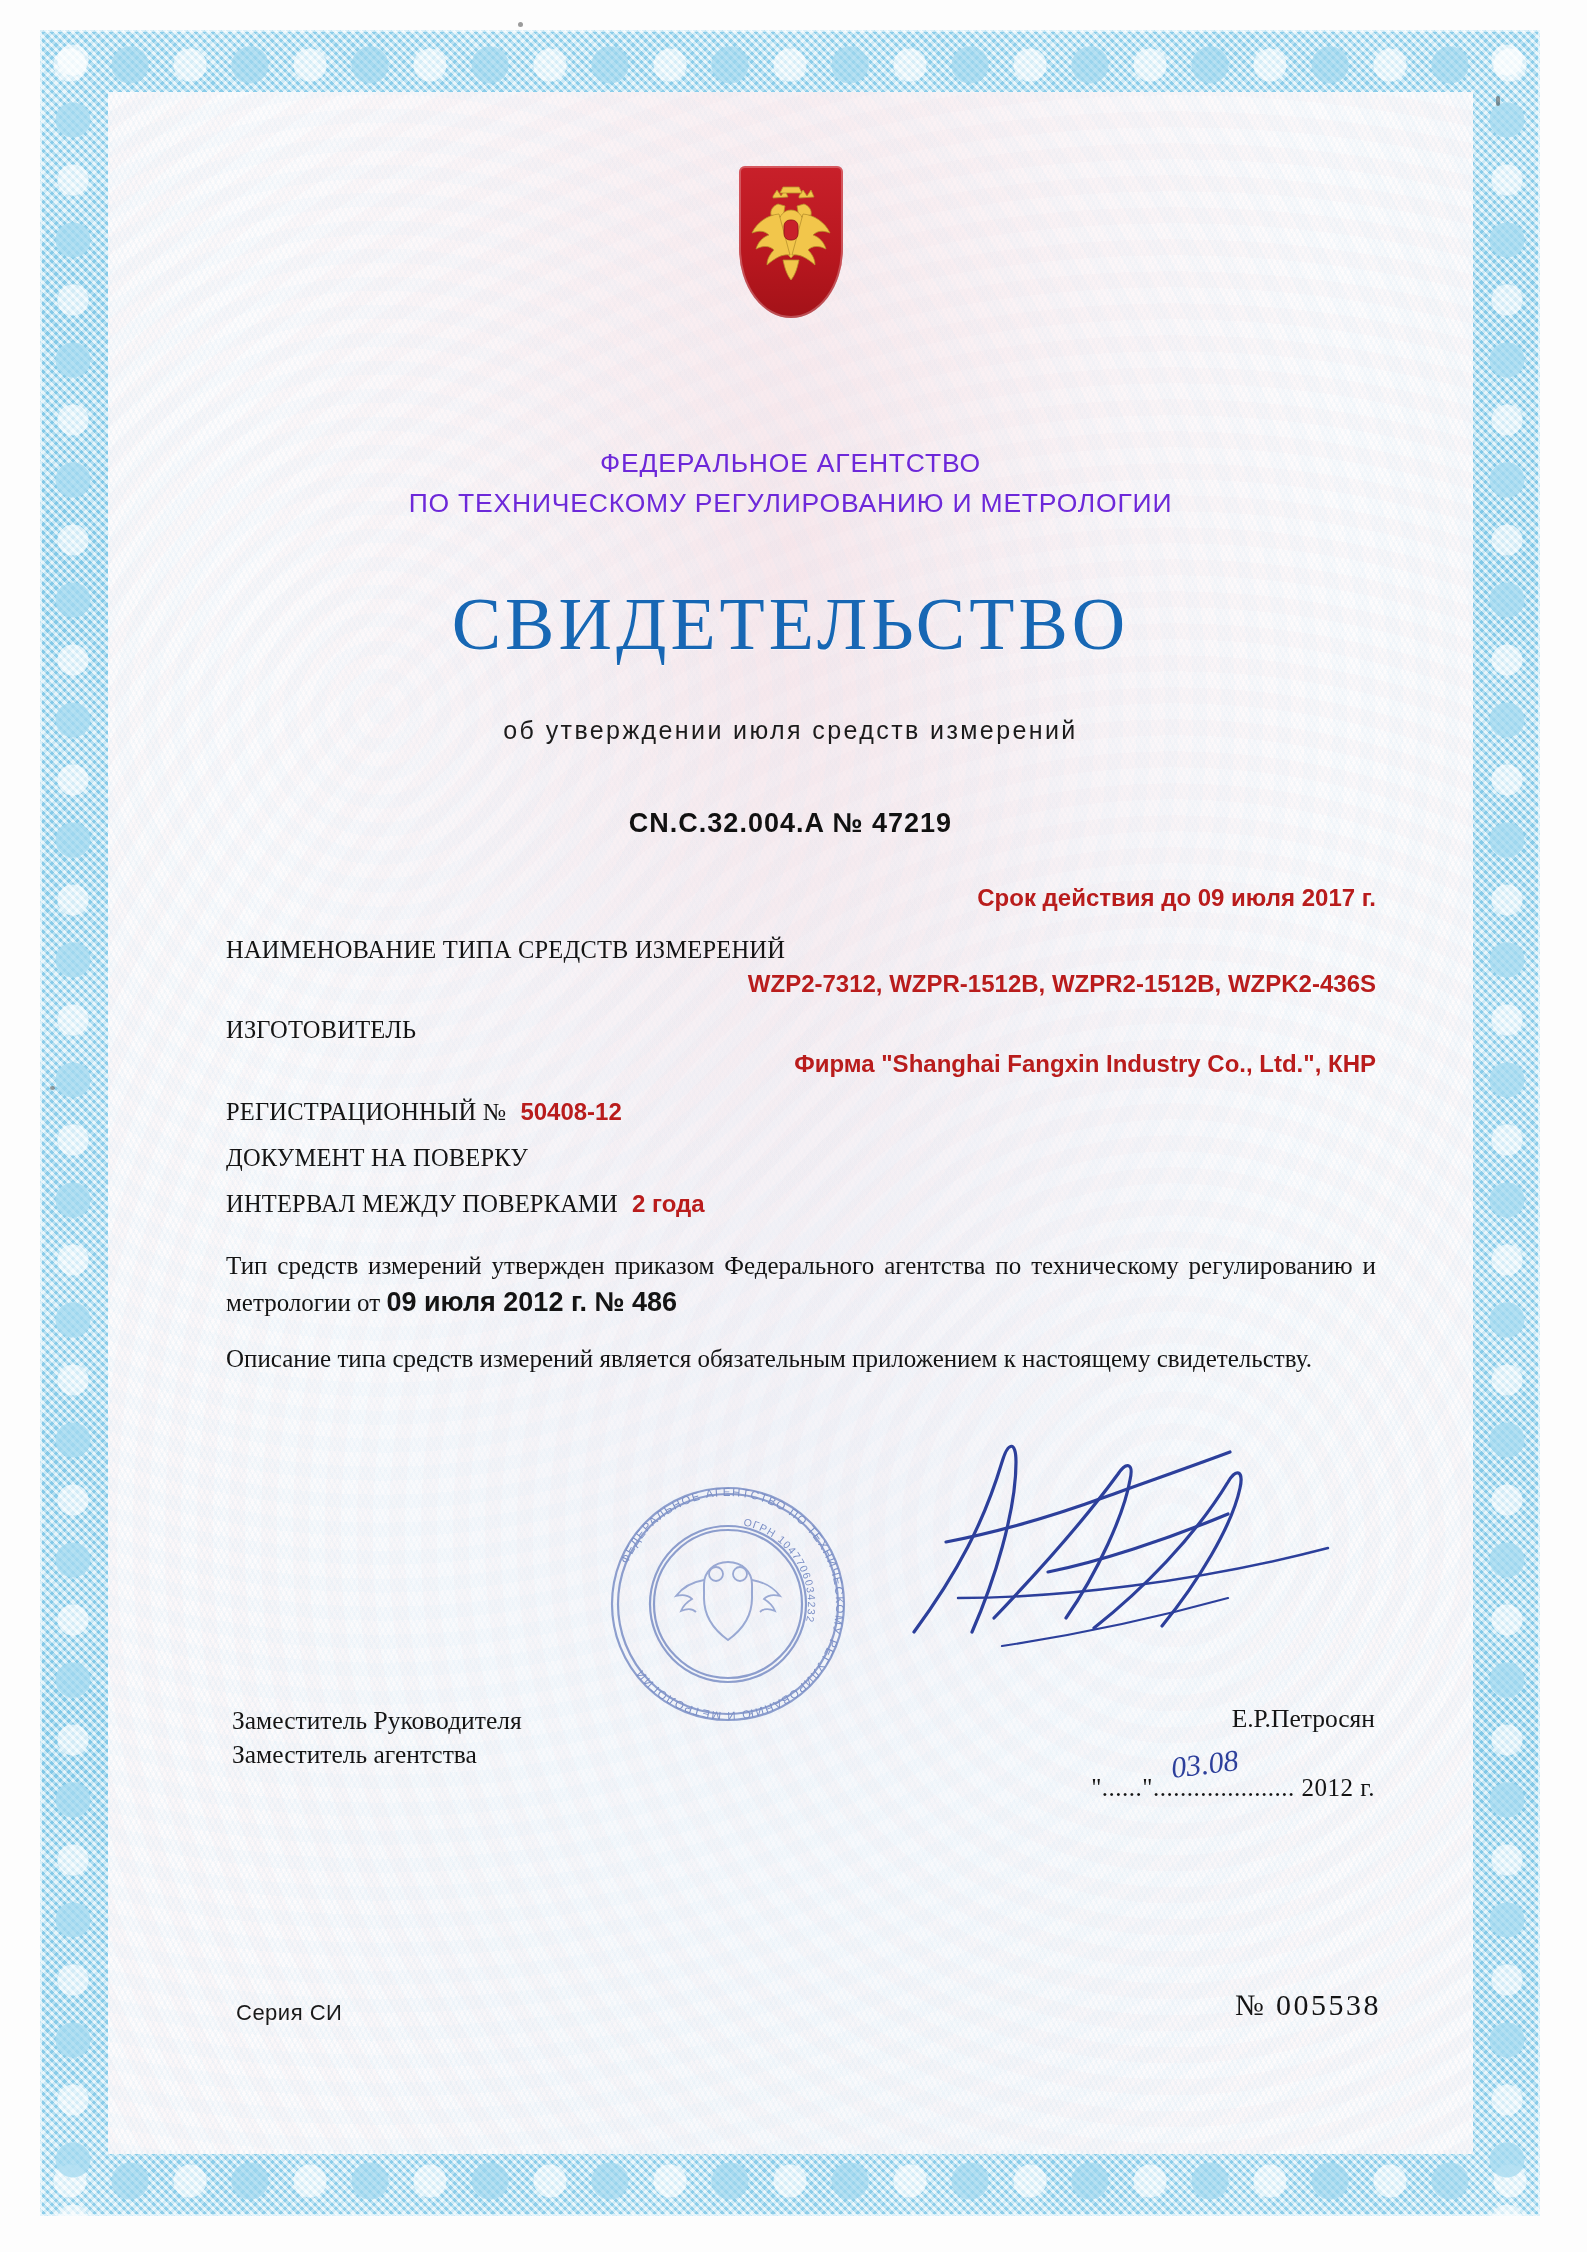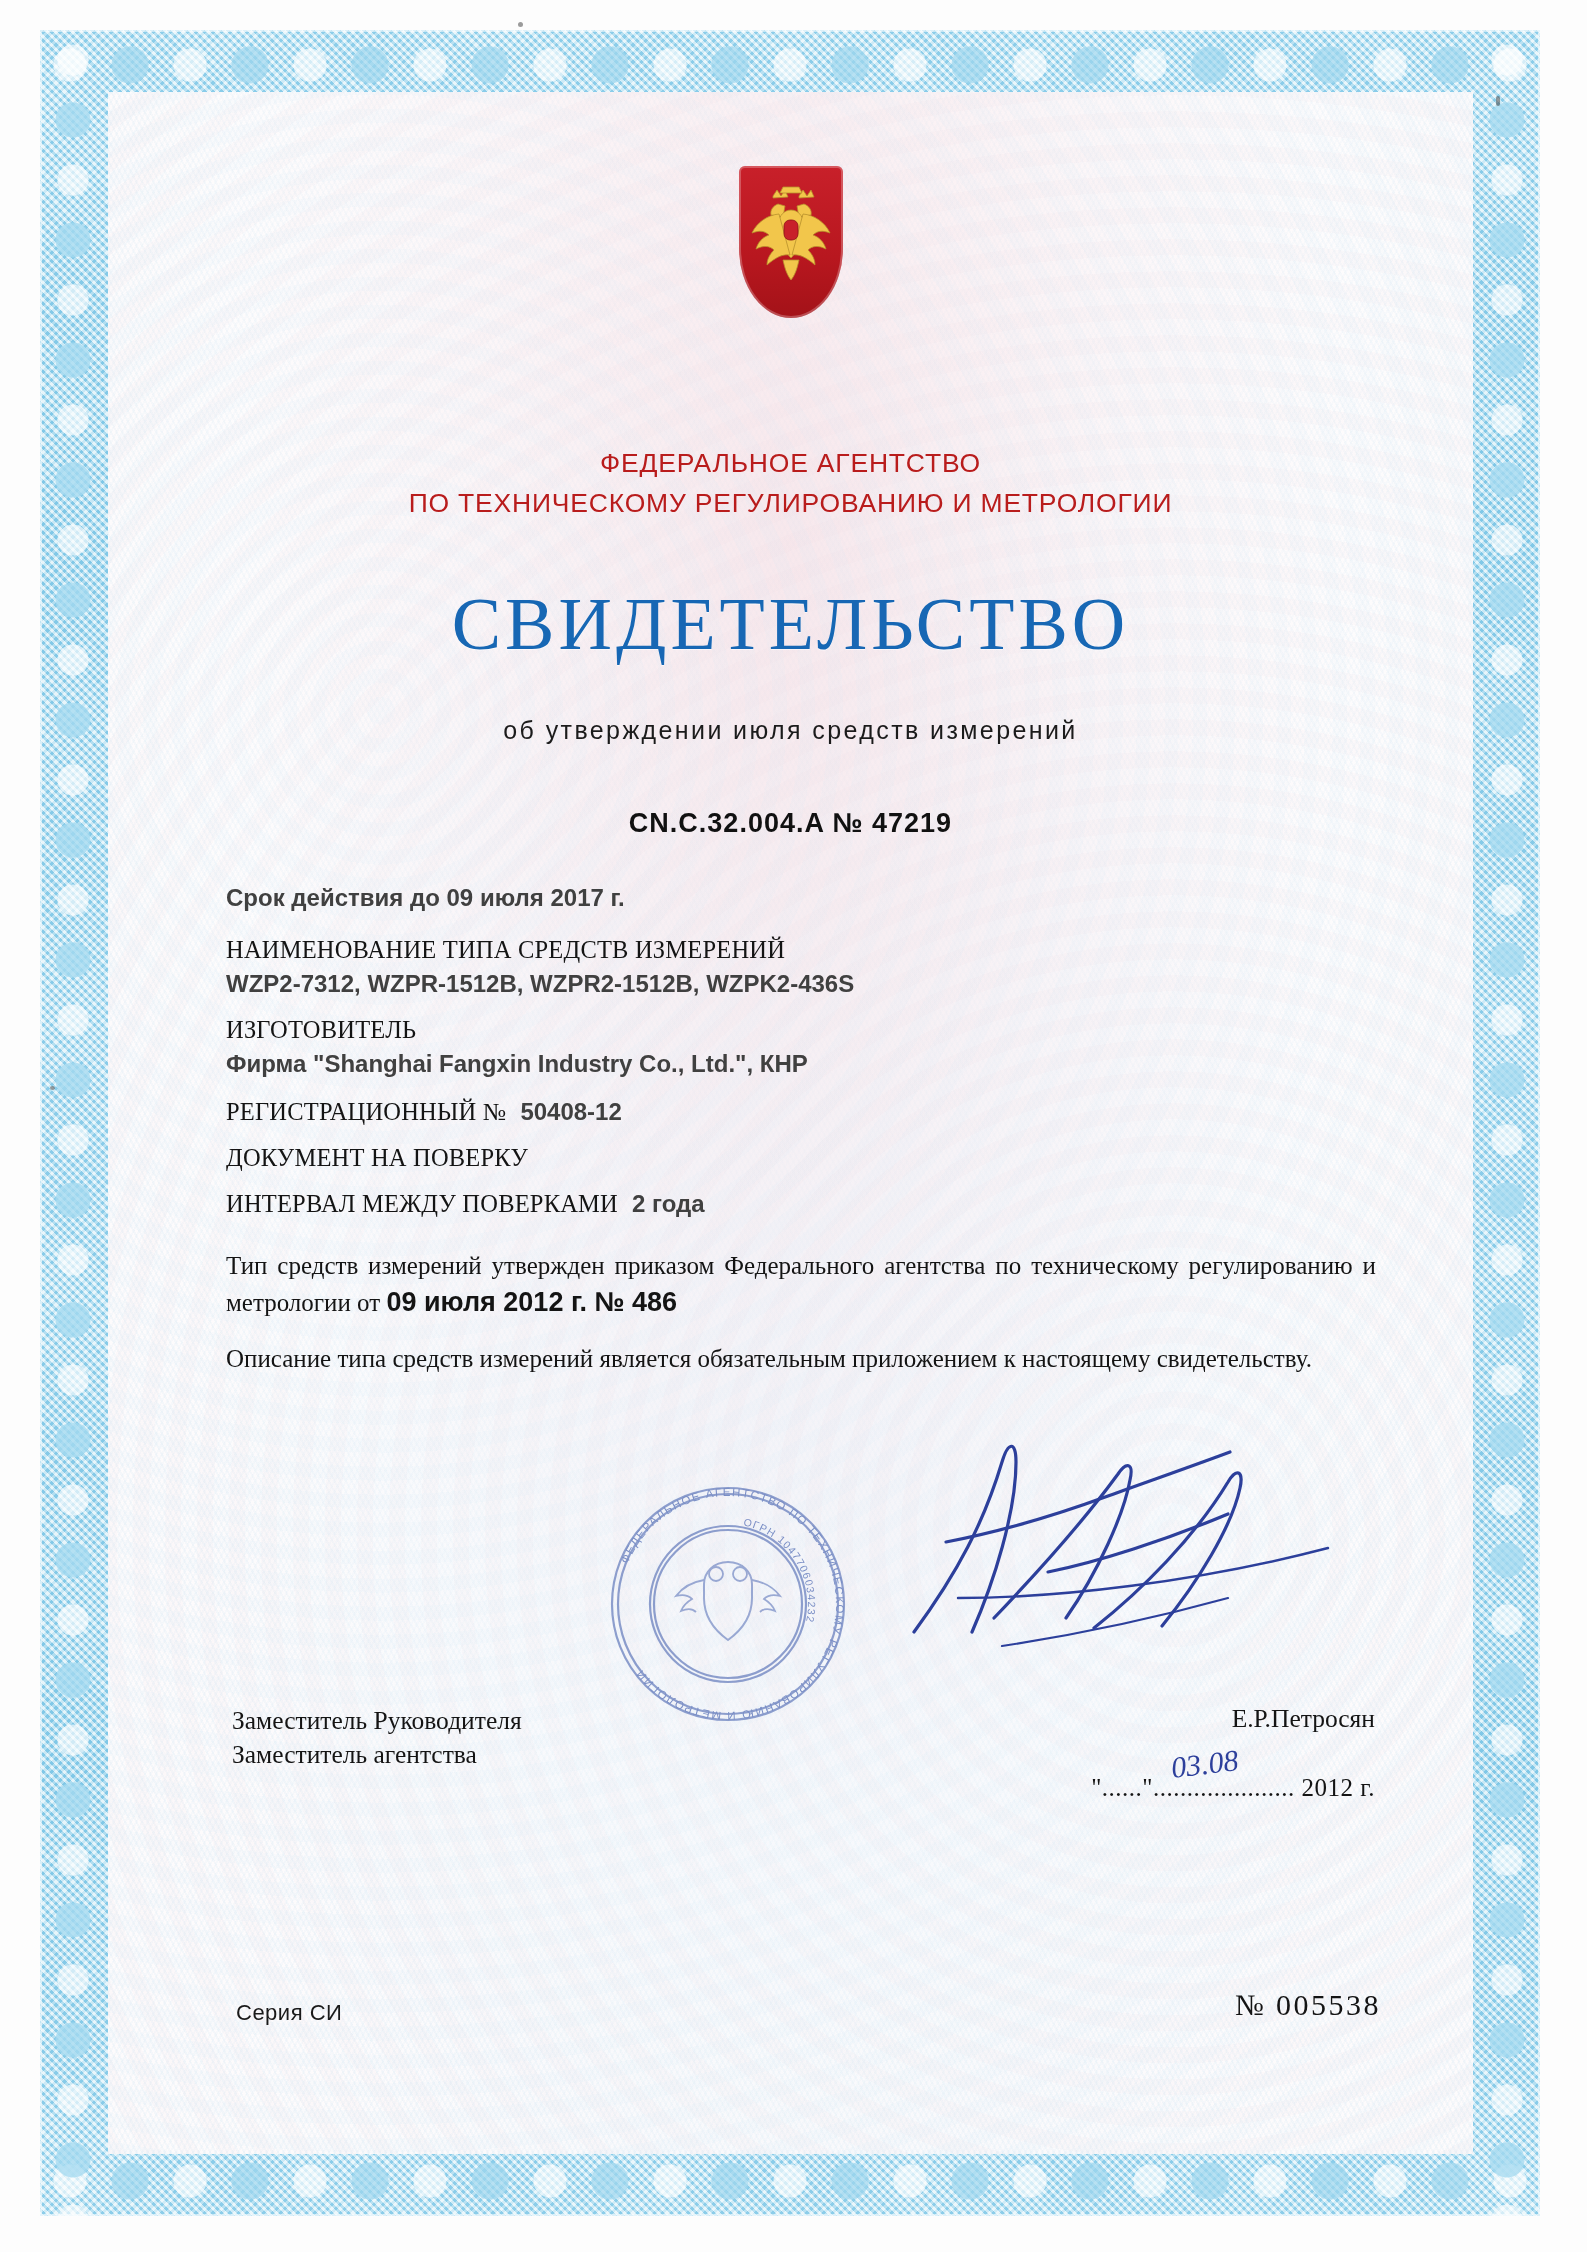--- a/index.html
+++ b/index.html
@@ -121,21 +121,21 @@
   
   .agency {
     position: absolute;
     top: 352px;
     left: 0;
     width: 100%;
     text-align: center;
     font-family: "Liberation Sans", sans-serif;
     font-size: 26.5px;
     letter-spacing: 0.8px;
-    color: #b91c1c;
+    color: #6d28d9;
     line-height: 1.5;
   }
   .title {
     position: absolute;
     top: 490px;
     left: 0;
     width: 100%;
     text-align: center;
     font-family: "Liberation Serif", serif;
     font-weight: normal;
@@ -178,22 +178,23 @@
   .lbl-serif {
     font-family: "Liberation Serif", serif;
     font-size: 24.5px;
     color: #141414;
     letter-spacing: .2px;
   }
   .val-sans-bold {
     font-family: "Liberation Sans", sans-serif;
     font-weight: bold;
     font-size: 24px;
-    color: #404040;
+    color: #b91c1c;
     line-height: 1.33;
+    text-align: right;
   }
   .gap-lg { height: 18px; }
   .gap-md { height: 12px; }
 
   .para {
     font-family: "Liberation Serif", serif;
     font-size: 25px;
     line-height: 1.42;
     color: #141414;
     text-align: justify;

